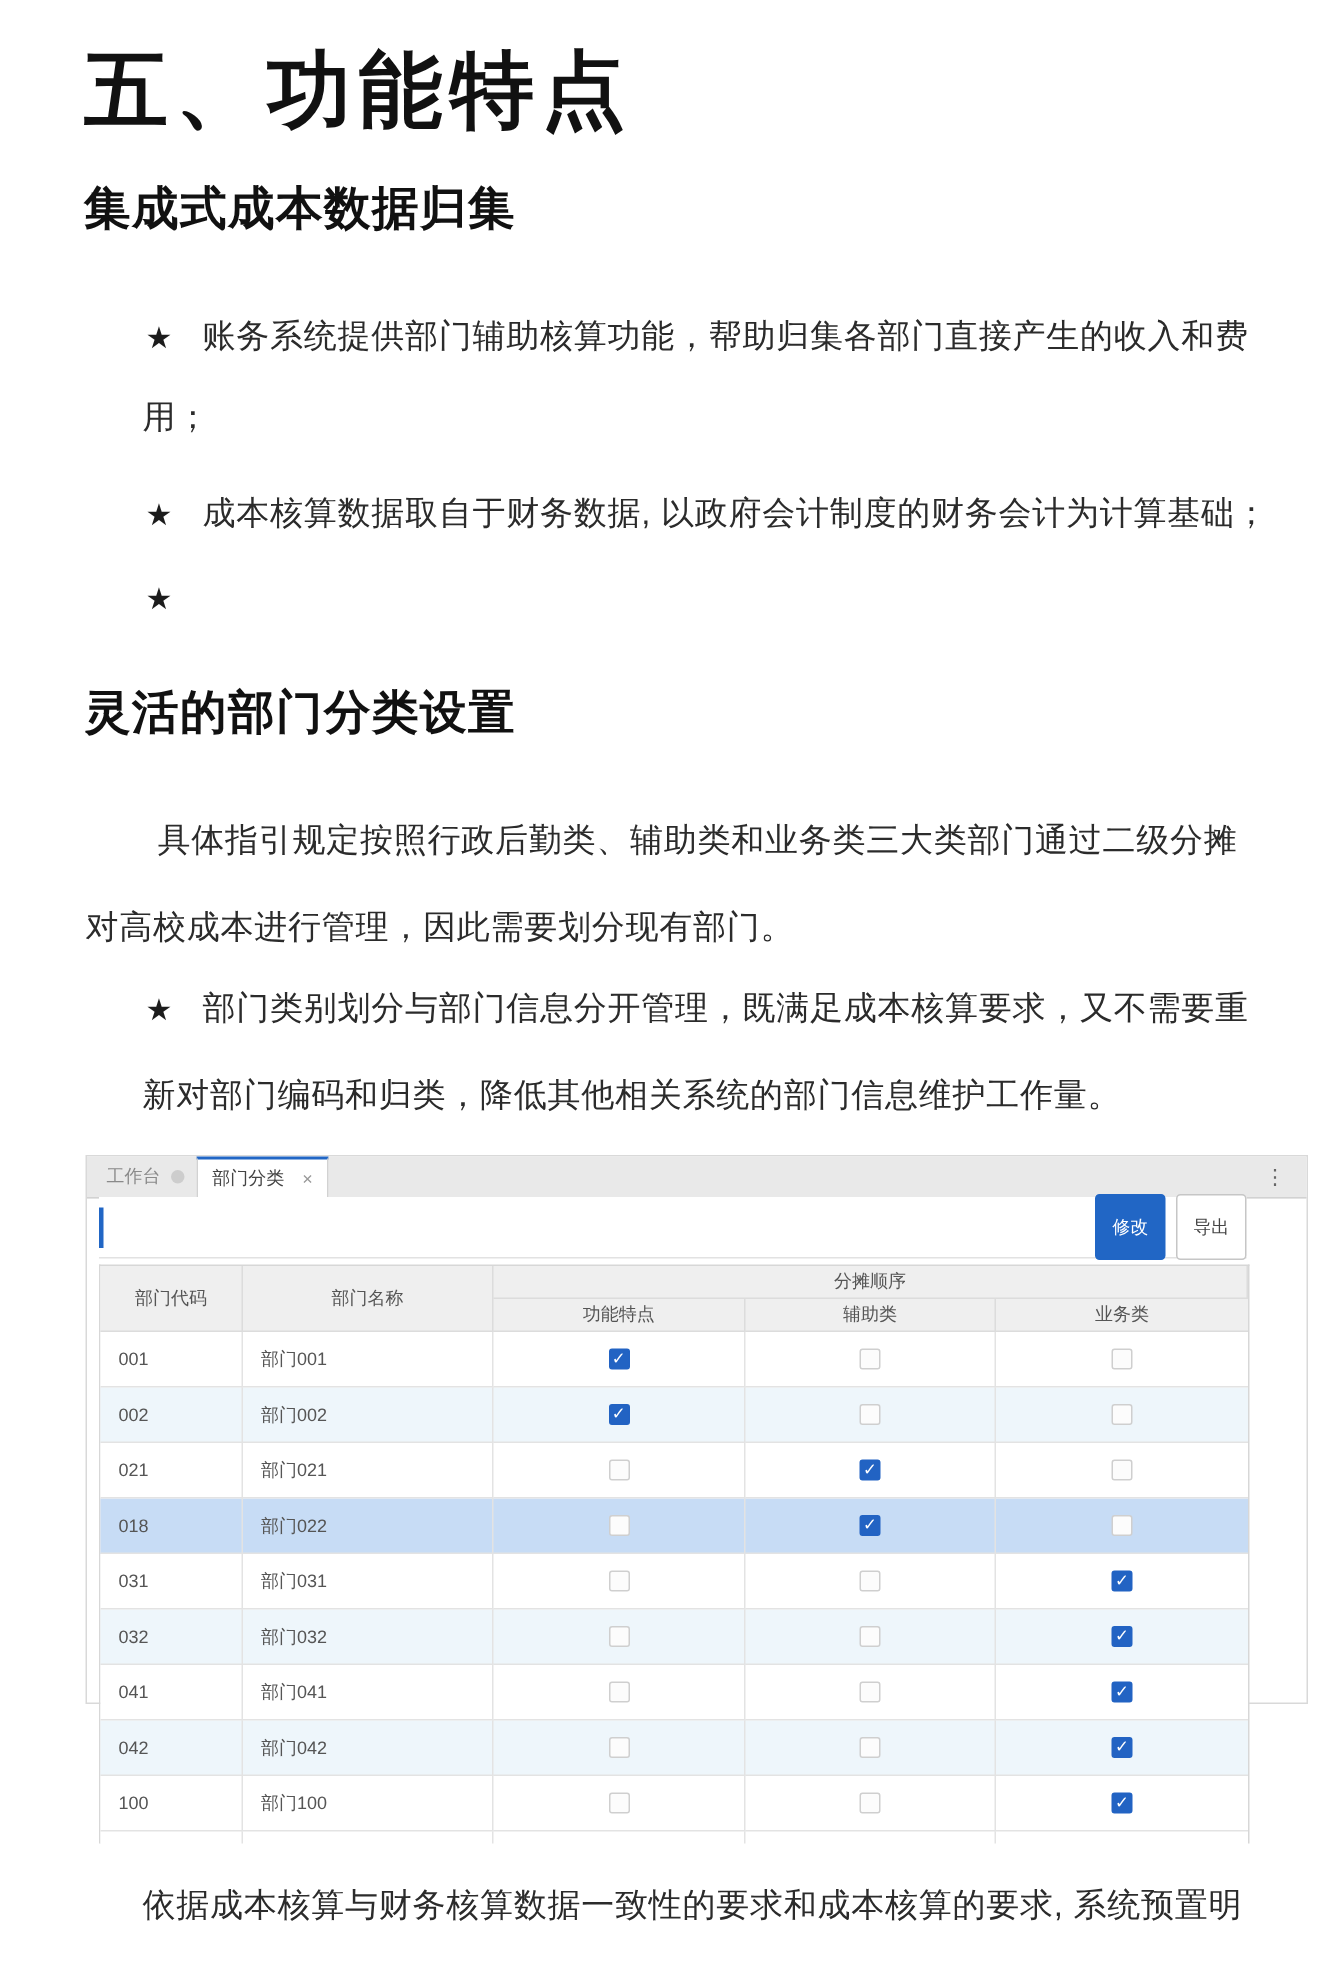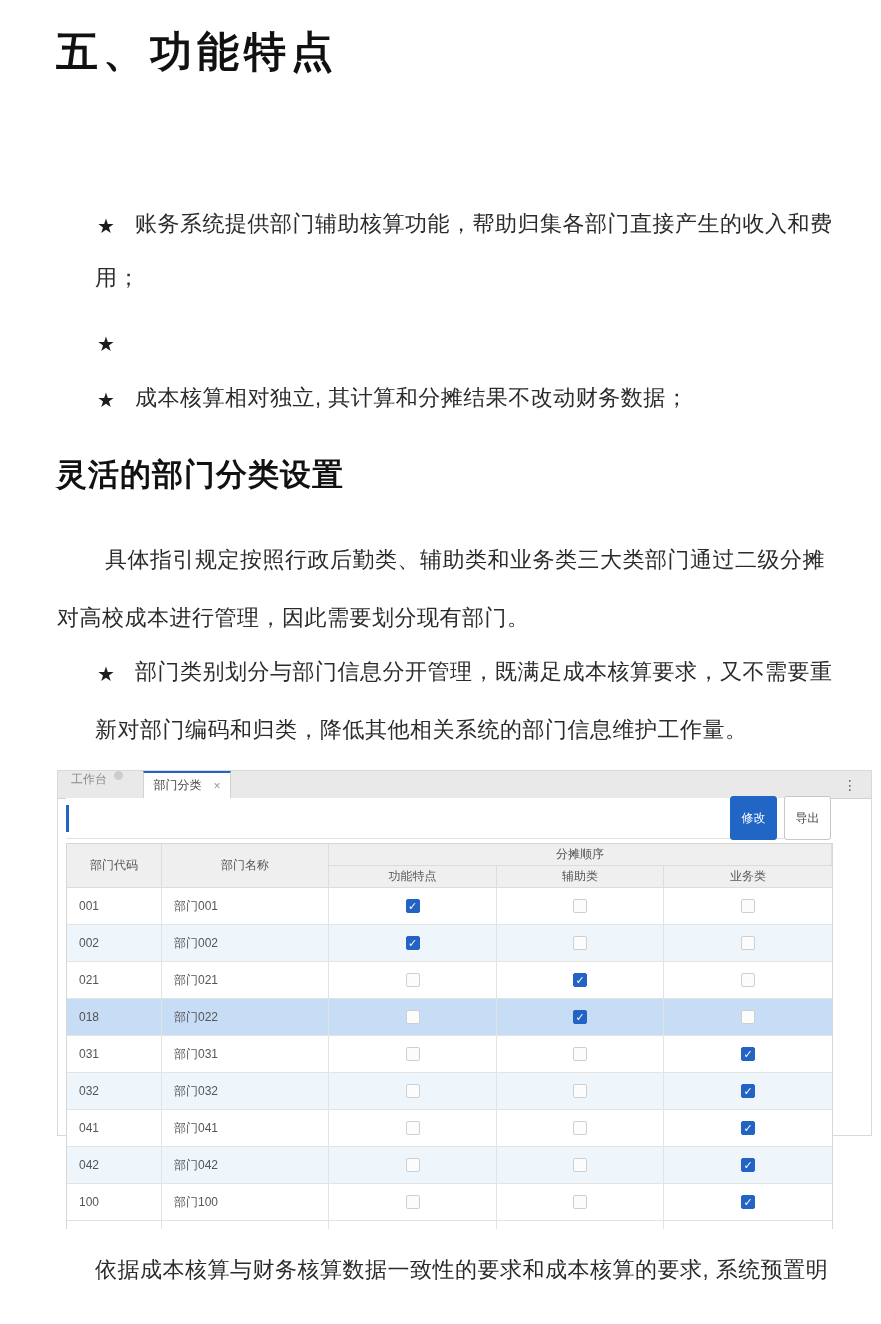--- a/index.html
+++ b/index.html
@@ -2,32 +2,32 @@
 <html style="--accent: #2166c5; --checked: #2263c3; --selected: #c7dcf5; --stripe: #eef6fb; --header-bg: #efefef;"><head>
 <meta charset="utf-8">
 <style>
   html,body{margin:0;padding:0;background:#fff;}
   .page{position:relative;width:881px;height:1324px;background:#ffffff;overflow:hidden;
         font-family:"Liberation Sans","DejaVu Sans",sans-serif;color:#262626;}
   .abs{position:absolute;line-height:1.25;white-space:nowrap;}
 
   
   .doc-title{font-family:"Liberation Serif","DejaVu Serif",serif;font-weight:700;
-             font-size:42px;color:#111;letter-spacing:5px;}
+             font-size:56px;color:#111;letter-spacing:5px;}
   .doc-h2{font-family:"Liberation Serif","DejaVu Serif",serif;font-weight:700;
           font-size:31px;color:#111;letter-spacing:1px;}
   .doc-body{font-size:22px;color:#2b2b2b;letter-spacing:0.5px;}
   .star{font-size:20px;color:#1c1c1c;}
 
   
   .panel{position:absolute;left:57px;top:770px;width:815px;height:366px;
          background:#ffffff;border:1px solid #d9d9d9;box-sizing:border-box;font-size:12px;color:#555;}
   .tabstrip{position:absolute;top:0;left:0;right:0;height:27px;background:#e9e9e9;
             border-bottom:1px solid #d2d2d2;display:flex;align-items:stretch;}
-  .tab-inactive{display:flex;gap:7px;padding:0 20px 0 13px;color:#8a8a8a;}
+  .tab-inactive{display:flex;align-items:center;gap:7px;padding:0 8px 0 13px;color:#8a8a8a;}
   .tab-badge{width:9px;height:9px;border-radius:50%;background:#cdcdcd;display:inline-block;}
   .tab-active{display:flex;align-items:center;justify-content:center;gap:12px;width:88px;
               background:#ffffff;border-top:2px solid var(--accent,#2166c5);
               border-left:1px solid #d2d2d2;border-right:1px solid #d2d2d2;
               box-sizing:border-box;color:#444;}
   .tab-close{color:#9a9a9a;font-size:12px;cursor:pointer;}
   .kebab{margin-left:auto;align-self:center;padding-right:14px;color:#666;font-size:14px;letter-spacing:0;}
 
   .toolbar{position:absolute;top:27px;left:8px;width:765px;height:41px;background:#fff;
            border-bottom:1px solid #e2e2e2;display:flex;align-items:center;box-sizing:border-box;}
@@ -63,29 +63,30 @@
   .bstrip div{border-right:1px solid #e3e3e3;}
   .bstrip div:last-child{border-right:none;}
 </style>
 </head>
 <body>
 
 <div class="page">
 
   <div class="abs doc-title" style="left:56px;top:26px;">五、功能特点</div>
 
+  <div class="abs doc-h2" style="left:56px;top:120px;">集成式成本数据归集</div>
 
   <div class="abs star" style="left:97px;top:214px;">★</div>
   <div class="abs doc-body" style="left:135px;top:210px;">账务系统提供部门辅助核算功能，帮助归集各部门直接产生的收入和费</div>
   <div class="abs doc-body" style="left:95px;top:264px;">用；</div>
 
   <div class="abs star" style="left:97px;top:332px;">★</div>
+  <div class="abs doc-body" style="left:135px;top:328px;">成本核算数据取自于财务数据, 以政府会计制度的财务会计为计算基础；</div>
 
   <div class="abs star" style="left:97px;top:388px;">★</div>
-  <div class="abs doc-body" style="left:135px;top:384px;">成本核算相对独立, 其计算和分摊结果不改动财务数据；</div>
 
   <div class="abs doc-h2" style="left:56px;top:456px;">灵活的部门分类设置</div>
 
   <div class="abs doc-body" style="left:105px;top:546px;">具体指引规定按照行政后勤类、辅助类和业务类三大类部门通过二级分摊</div>
   <div class="abs doc-body" style="left:57px;top:604px;">对高校成本进行管理，因此需要划分现有部门。</div>
 
   <div class="abs star" style="left:97px;top:662px;">★</div>
   <div class="abs doc-body" style="left:135px;top:658px;">部门类别划分与部门信息分开管理，既满足成本核算要求，又不需要重</div>
   <div class="abs doc-body" style="left:95px;top:716px;">新对部门编码和归类，降低其他相关系统的部门信息维护工作量。</div>
 

